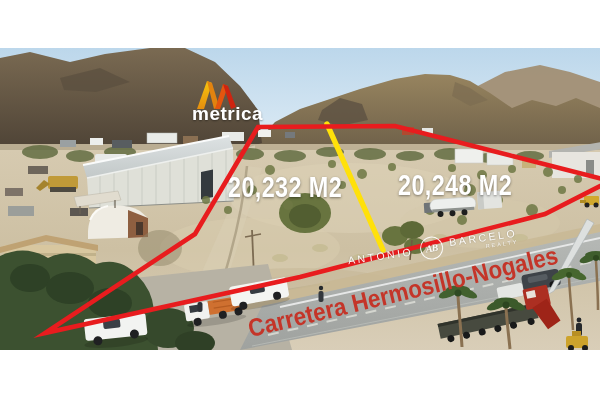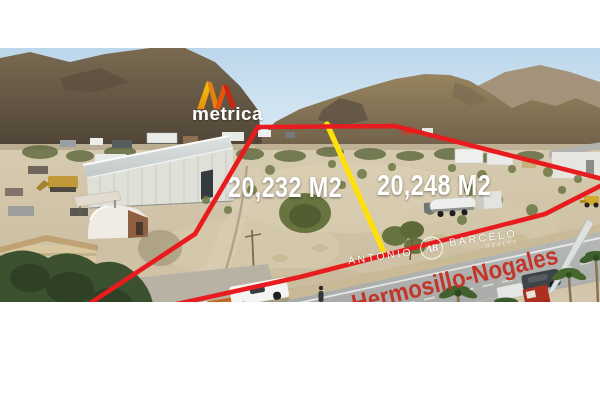--- a/index.html
+++ b/index.html
@@ -1,18 +1,18 @@
 <!DOCTYPE html>
 <html style="--c-boundary_red: #e81c1e; --c-divider_yellow: #ffe10a; --c-area_label: #ffffff; --c-road_label: #c43529; --c-logo_gold: #f6c50e; --c-logo_orange: #e2830f; --c-logo_red: #ce2410;"><head>
 <meta charset="utf-8">
 <style>
   html,body{margin:0;padding:0;background:#ffffff;}
   #canvas{position:relative;width:600px;height:400px;background:#ffffff;overflow:hidden;
           font-family:"Liberation Sans",sans-serif;}
-  #photo{position:absolute;left:0;top:48px;width:600px;height:254px;overflow:hidden;background:#cfe2f0;}
+  #photo{position:absolute;left:0;top:48px;width:600px;height:302px;overflow:hidden;background:#cfe2f0;}
   .abs{position:absolute;left:0;top:0;}
   svg{display:block;}
 
   
   #boundary-svg{position:absolute;left:0;top:0;}
   .boundary{fill:none;stroke:var(--c-boundary_red,#e81c1e);stroke-width:4.6;stroke-miterlimit:7;}
   .divider{stroke:var(--c-divider_yellow,#ffe10a);stroke-width:5.5;stroke-linecap:round;}
 
   
   .area-label{position:absolute;color:var(--c-area_label,#fff);font-weight:bold;font-size:30px;
@@ -389,21 +389,21 @@
         <polygon points="12,1 17,3 24,26 19,29" fill="#e2830f"></polygon>
         <polygon points="20,29 28,4 33,6 25,29" fill="#e4550f"></polygon>
         <polygon points="28,4 33,6 41,27 36,29" fill="#ce2410"></polygon>
       </svg>
       <div class="logo-text">metrica</div>
     </div>
 
     <div class="area-label" style="left:228px;top:122px;">
       <span class="cond">20,232 M2</span>
     </div>
-    <div class="area-label" style="left:377px;top:120px;">
+    <div class="area-label" style="left:398px;top:120px;">
       <span class="cond">20,248 M2</span>
     </div>
 
     <div id="watermark">
       <span class="wm-first">ANTONIO</span>
       <div class="wm-circle">
         <span>AB</span>
       </div>
       <div class="wm-right">
         <span class="wm-last">BARCELO</span>

